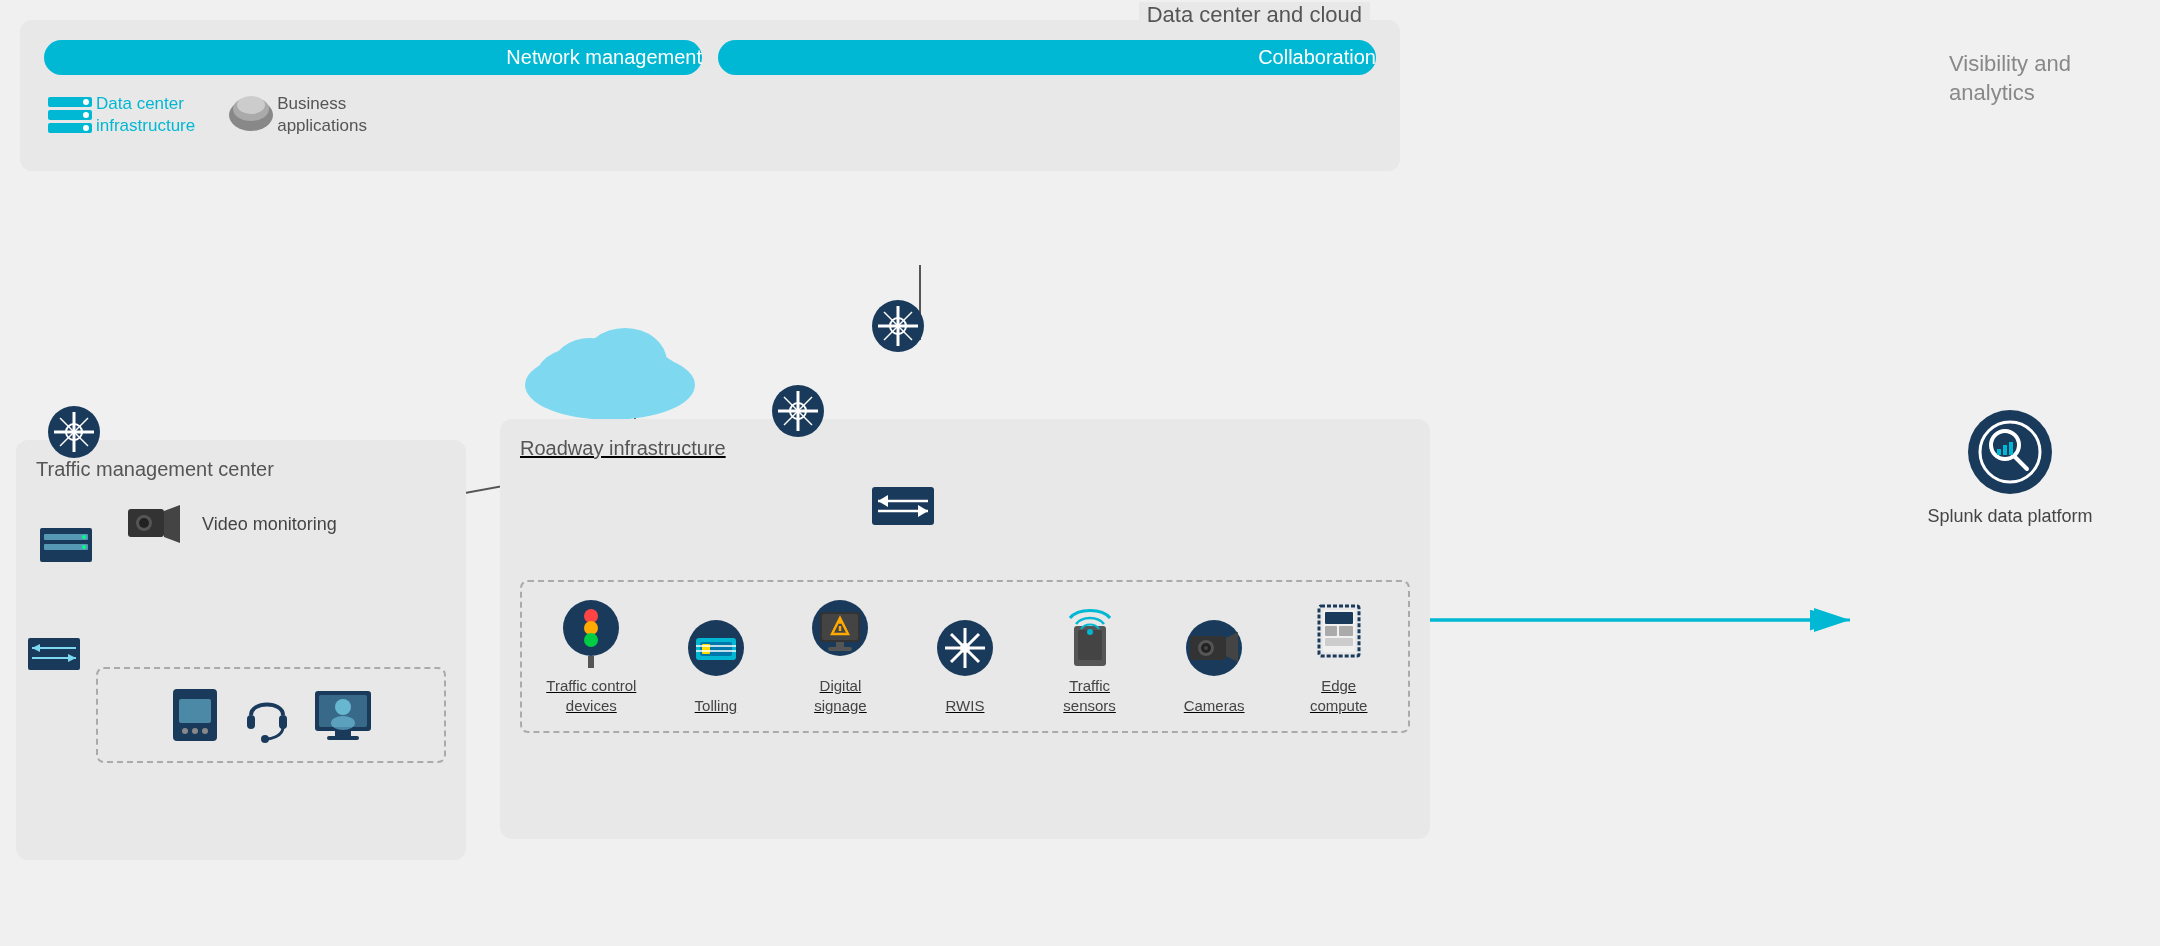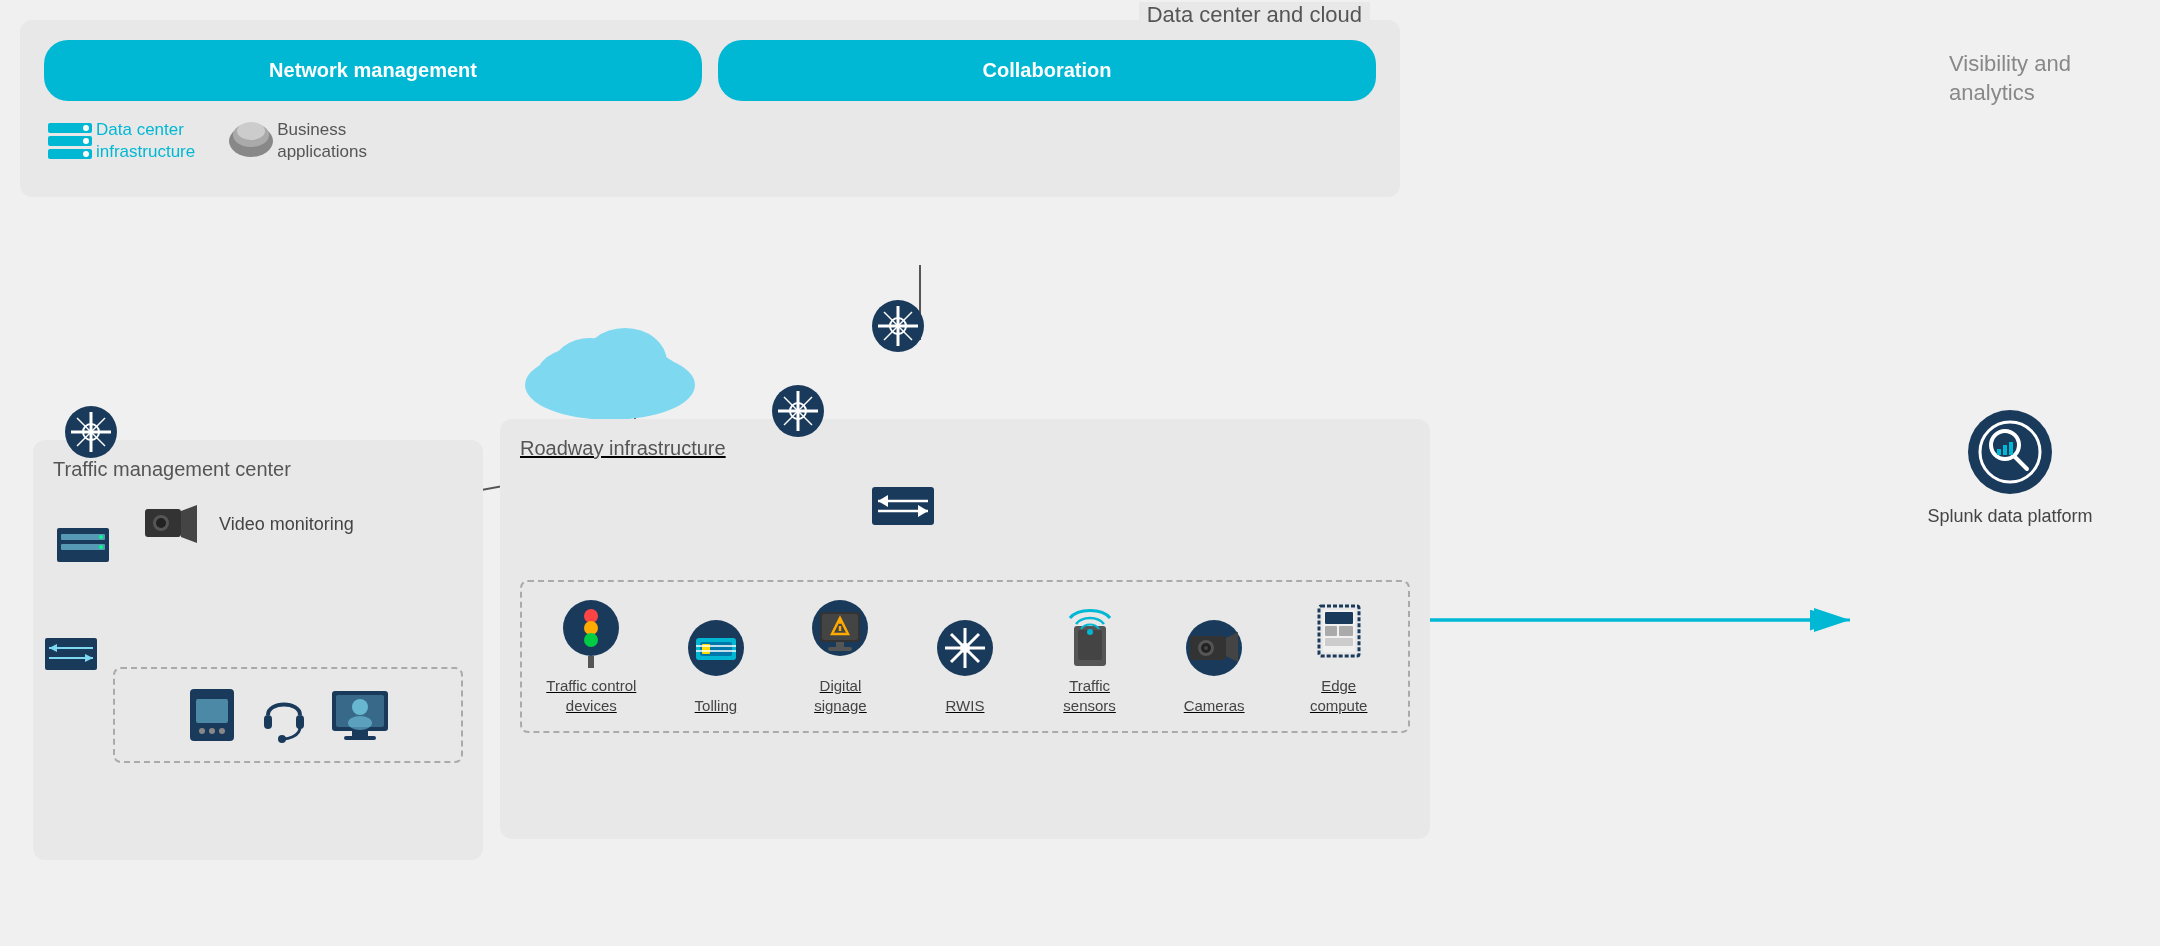--- a/index.html
+++ b/index.html
@@ -43,24 +43,24 @@
     .dc-buttons-row {
       display: flex;
       gap: 16px;
       margin-bottom: 14px;
     }
 
     .dc-btn {
       background: #00b8d4;
       color: white;
       border-radius: 24px;
-      padding: 19px 0;
-      text-align: center;
+      padding: 6px 0;
+      text-align: right;
       font-size: 20px;
-      font-weight: 700;
+      font-weight: 400;
       flex: 1;
     }
 
     .dc-icons-row {
       display: flex;
       align-items: center;
       gap: 30px;
       margin-top: 10px;
     }
 
@@ -285,21 +285,21 @@
     <svg width="200" height="110" viewBox="0 0 200 110">
       <ellipse cx="100" cy="75" rx="85" ry="35" fill="#7dd8f0"></ellipse>
       <ellipse cx="65" cy="70" rx="40" ry="32" fill="#7dd8f0"></ellipse>
       <ellipse cx="135" cy="72" rx="38" ry="30" fill="#7dd8f0"></ellipse>
       <ellipse cx="80" cy="58" rx="38" ry="30" fill="#7dd8f0"></ellipse>
       <ellipse cx="115" cy="52" rx="42" ry="34" fill="#7dd8f0"></ellipse>
     </svg>
     <div class="sdwan-label">SD-WAN</div>
   </div>
 
-  <div class="tmc-panel" style="top:440px; left:33px; width:450px; min-height:420px;">
+  <div class="tmc-panel" style="top:440px; left:16px; width:450px; min-height:420px;">
     <div class="tmc-label">Traffic management center</div>
 
     <div style="position:absolute; top:-36px; left:30px;">
       <svg width="56" height="56" viewBox="0 0 56 56">
         <circle cx="28" cy="28" r="26" fill="#1a3a5c"></circle>
         <line x1="28" y1="8" x2="28" y2="48" stroke="white" stroke-width="3"></line>
         <line x1="8" y1="28" x2="48" y2="28" stroke="white" stroke-width="3"></line>
         <line x1="14" y1="14" x2="42" y2="42" stroke="white" stroke-width="1.5"></line>
         <line x1="42" y1="14" x2="14" y2="42" stroke="white" stroke-width="1.5"></line>
         <circle cx="28" cy="28" r="8" fill="none" stroke="white" stroke-width="2"></circle>

